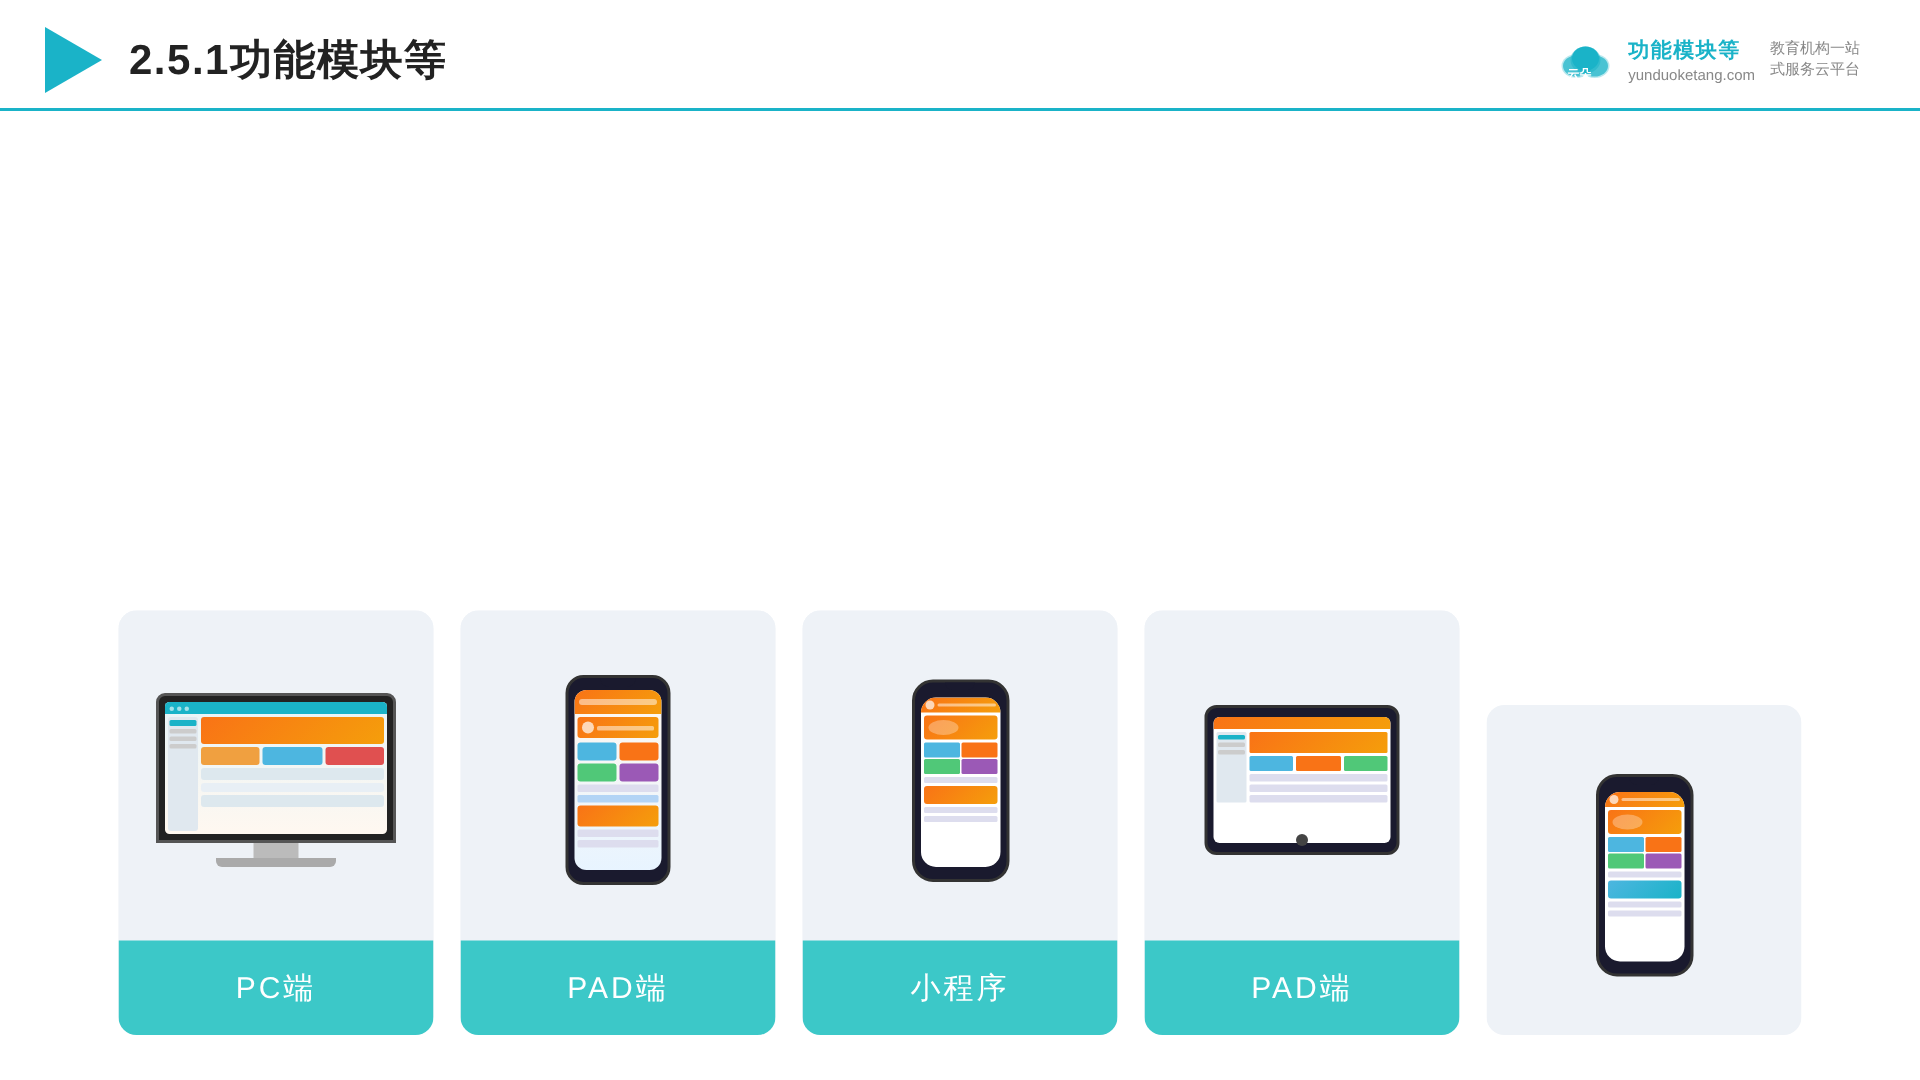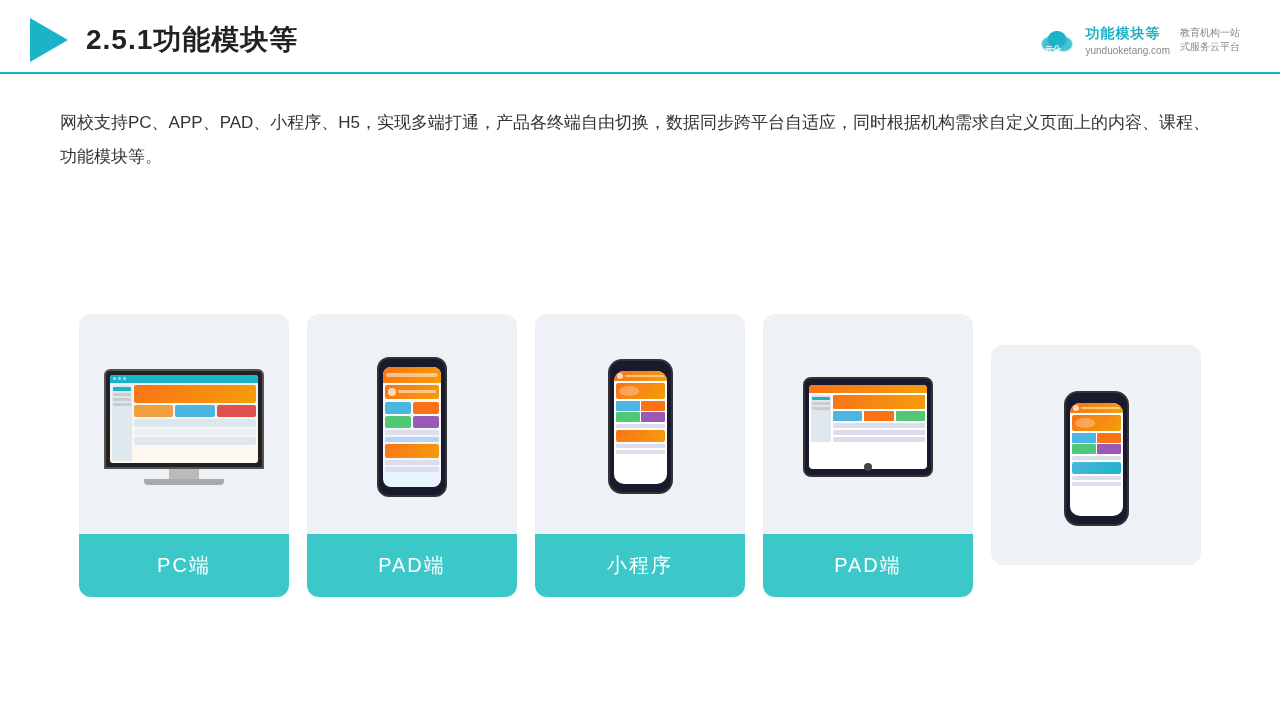--- a/index.html
+++ b/index.html
@@ -73,21 +73,21 @@
     .description {
       padding: 32px 60px 16px 60px;
       font-size: 17px;
       color: #333;
       line-height: 2;
     }
     
     .cards-container {
       display: flex;
       justify-content: center;
-      align-items: center;
+      align-items: flex-end;
       gap: 18px;
       padding: 30px 50px 30px 50px;
       flex: 1;
     }
     .card {
       background: #f0f4f8;
       border-radius: 12px;
       display: flex;
       flex-direction: column;
       align-items: center;
@@ -342,21 +342,20 @@
         </svg>
         <div>
           <div class="cloud-brand">功能模块等</div>
           <div class="cloud-sub">yunduoketang.com</div>
         </div>
         <div style="font-size:10px; color:#888; line-height:1.4; margin-left:4px;">教育机构一站<br>式服务云平台</div>
       </div>
     </div>
   </div>
 
-  <div class="description">网校支持PC、APP、PAD、小程序、H5，实现多端打通，产品各终端自由切换，数据同步跨平台自适应，同时根据机构需求自定义页面上的内容、课程、功能模块等。</div>
 
   <div class="cards-container">
 
     <div class="card">
       <div class="card-image-area">
         <div class="pc-mockup">
           <div class="pc-screen-outer">
             <div class="pc-screen-inner">
               <div class="pc-screen-content">
                 <div class="pc-topbar">

